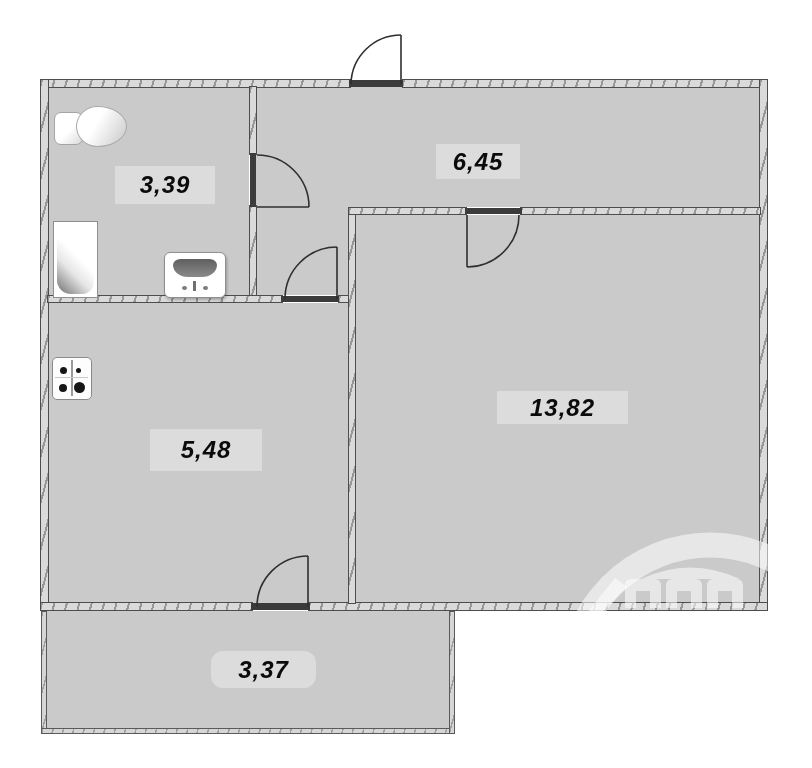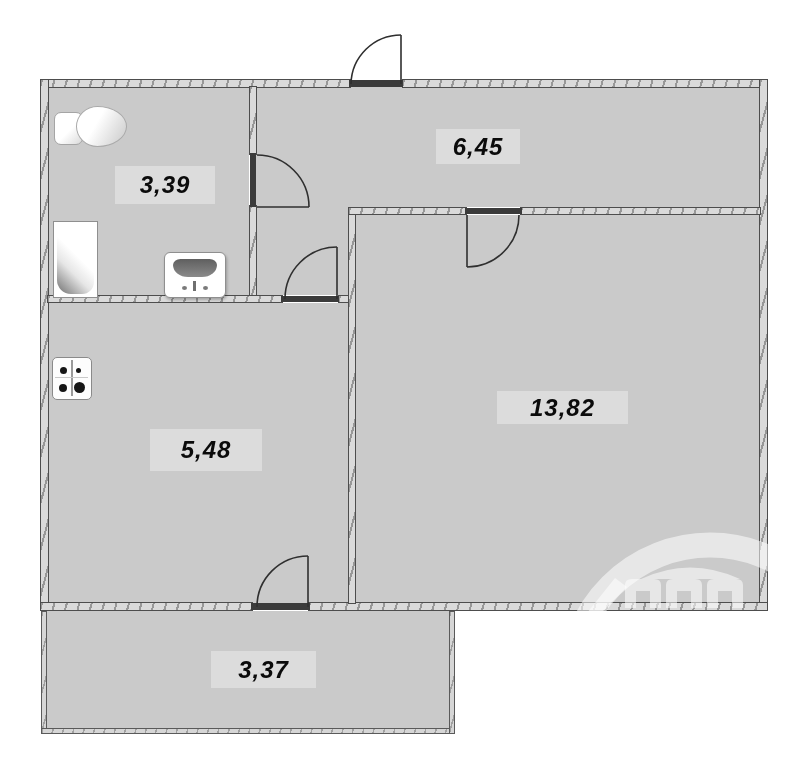--- a/index.html
+++ b/index.html
@@ -96,30 +96,30 @@
     <div style="position:absolute;left:2px;top:19px;width:33px;height:1px;background:#c9c9c9;"></div>
     <div class="burner" style="left:7px;top:9px;width:7px;height:7px;"></div>
     <div class="burner" style="left:23px;top:10px;width:5px;height:5px;"></div>
     <div class="burner" style="left:6px;top:26px;width:8px;height:8px;"></div>
     <div class="burner" style="left:21px;top:24px;width:11px;height:11px;"></div>
   </div>
 
   <div class="area-label" style="left:115px;top:166px;width:100px;height:38px;">
     <span>3,39</span>
   </div>
-  <div class="area-label" style="left:436px;top:129px;width:84px;height:35px;">
+  <div class="area-label" style="left:436px;top:144px;width:84px;height:35px;">
     <span>6,45</span>
   </div>
   <div class="area-label" style="left:150px;top:429px;width:112px;height:42px;">
     <span>5,48</span>
   </div>
   <div class="area-label" style="left:497px;top:391px;width:131px;height:33px;">
     <span>13,82</span>
   </div>
-  <div class="area-label" style="left:211px;top:651px;width:105px;height:37px;">
+  <div class="area-label" style="left:211px;top:651px;width:105px;height:37px;border-radius:12px;">
     <span>3,37</span>
   </div>
 
   <svg class="wm" width="812" height="768" viewBox="0 0 812 768">
     <g fill="rgba(255,255,255,0.55)">
       <circle cx="710" cy="685" r="140" fill="none" stroke="rgba(255,255,255,0.55)" stroke-width="25"></circle>
       <path d="M641,579 Q690,556 740,579 Z"></path>
       <path d="M625,608 L625,585 Q625,579 632,579 L654,579 Q661,579 661,585 L661,608 L650,608 L650,591 L636,591 L636,608 Z"></path>
       <path d="M666,608 L666,585 Q666,579 673,579 L695,579 Q702,579 702,585 L702,608 L691,608 L691,591 L677,591 L677,608 Z"></path>
       <path d="M707,608 L707,585 Q707,579 714,579 L736,579 Q743,579 743,585 L743,608 L732,608 L732,591 L718,591 L718,608 Z"></path>

